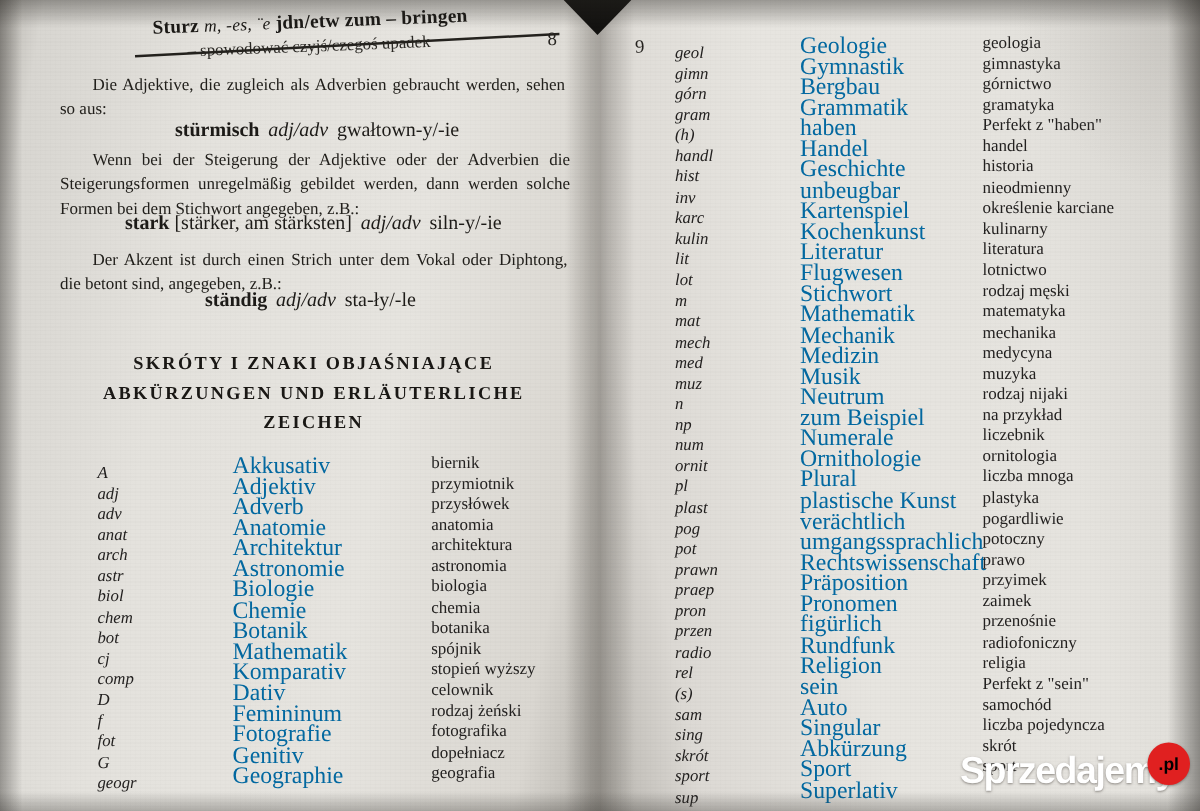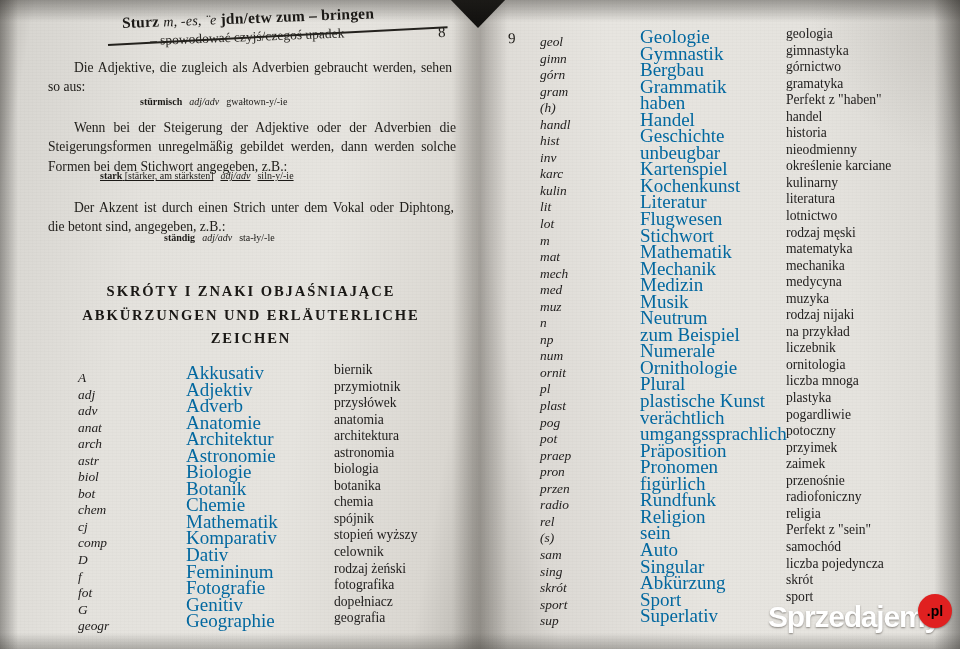--- a/index.html
+++ b/index.html
@@ -92,21 +92,21 @@
     transform:rotate(-2deg);
   }
   
   .para{
     position:absolute;color:#22201c;font-size:13.6px;line-height:1.42;
     text-align:justify;
   }
   .para .ind{display:inline-block;width:26px;}
   .bold{font-weight:700;}
   .example{
-    position:absolute;color:#1d1b18;font-size:10px;white-space:nowrap;
+    position:absolute;color:#1d1b18;font-size:16px;white-space:nowrap;
   }
   .example .hw{font-weight:700;}
   .example .pos{font-style:italic;padding:0 7px;}
   
   #heading{
     position:absolute;left:56px;top:280px;width:390px;text-align:center;
     color:#1a1815;font-weight:700;letter-spacing:1.9px;font-size:14.6px;
     line-height:1.62;
   }
   
@@ -118,21 +118,21 @@
   }
   .col-de{
     position:absolute;font-size:19px;color:#0369a1;white-space:nowrap;
   }
   .col-pl{
     position:absolute;font-size:13.6px;color:#232120;white-space:nowrap;
   }
   
   #tbl-left{left:78px;top:362px;width:370px;}
   #tbl-left .col-de{left:108px;}
-  #tbl-left .col-pl{left:256px;}
+  #tbl-left .col-pl{left:267px;}
   
   #tbl-right{left:540px;top:26px;width:400px;}
   #tbl-right .col-de{left:100px;}
   #tbl-right .col-pl{left:246px;}
   
   #tbl-left .col-abbr, #tbl-right .col-abbr{top:8px;}
   #tbl-left .col-de, #tbl-left .col-pl,
   #tbl-right .col-de, #tbl-right .col-pl{top:0;}
   
   #watermark{
@@ -183,21 +183,21 @@
   </div>
 
   <div class="example" style="left:140px;top:96px;">
     <span class="hw">stürmisch</span><span class="pos">adj/adv</span><span>gwałtown-y/-ie</span>
   </div>
 
   <div class="para" style="left:48px;top:118px;width:408px;">
     <span class="ind"></span><span>Wenn bei der Steigerung der Adjektive oder der Adverbien die Steigerungsformen unregelmäßig gebildet werden, dann werden solche Formen bei dem Stichwort angegeben, z.B.:</span>
   </div>
 
-  <div class="example" style="left:100px;top:170px;text-decoration:underline;">
+  <div class="example" style="left:100px;top:170px;">
     <span class="hw">stark</span>
     <span>[stärker, am stärksten]</span><span class="pos">adj/adv</span><span>siln-y/-ie</span>
   </div>
 
   <div class="para" style="left:48px;top:198px;width:406px;">
     <span class="ind"></span><span>Der Akzent ist durch einen Strich unter dem Vokal oder Diphtong, die betont sind, angegeben, z.B.:</span>
   </div>
 
   <div class="example" style="left:164px;top:232px;">
     <span class="hw">ständig</span><span class="pos">adj/adv</span><span>sta-ły/-le</span>
@@ -238,30 +238,30 @@
         <span class="col-abbr">astr</span>
         <span class="col-de">Astronomie</span>
         <span class="col-pl">astronomia</span>
       </div>
       <div class="abbr-row">
         <span class="col-abbr">biol</span>
         <span class="col-de">Biologie</span>
         <span class="col-pl">biologia</span>
       </div>
       <div class="abbr-row">
+        <span class="col-abbr">chem</span>
+        <span class="col-de">Chemie</span>
+        <span class="col-pl">chemia</span>
+      </div>
+      <div class="abbr-row">
         <span class="col-abbr">bot</span>
         <span class="col-de">Botanik</span>
         <span class="col-pl">botanika</span>
       </div>
       <div class="abbr-row">
-        <span class="col-abbr">chem</span>
-        <span class="col-de">Chemie</span>
-        <span class="col-pl">chemia</span>
-      </div>
-      <div class="abbr-row">
         <span class="col-abbr">cj</span>
         <span class="col-de">Mathematik</span>
         <span class="col-pl">spójnik</span>
       </div>
       <div class="abbr-row">
         <span class="col-abbr">comp</span>
         <span class="col-de">Komparativ</span>
         <span class="col-pl">stopień wyższy</span>
       </div>
       <div class="abbr-row">
@@ -414,20 +414,25 @@
       </div>
       <div class="abbr-row">
         <span class="col-abbr">pog</span>
         <span class="col-de">verächtlich</span>
         <span class="col-pl">pogardliwie</span>
       </div>
       <div class="abbr-row">
         <span class="col-abbr">pot</span>
         <span class="col-de">umgangssprachlich</span>
         <span class="col-pl">potoczny</span>
+      </div>
+      <div class="abbr-row">
+        <span class="col-abbr">prawn</span>
+        <span class="col-de">Rechtswissenschaft</span>
+        <span class="col-pl">prawo</span>
       </div>
       <div class="abbr-row">
         <span class="col-abbr">praep</span>
         <span class="col-de">Präposition</span>
         <span class="col-pl">przyimek</span>
       </div>
       <div class="abbr-row">
         <span class="col-abbr">pron</span>
         <span class="col-de">Pronomen</span>
         <span class="col-pl">zaimek</span>

